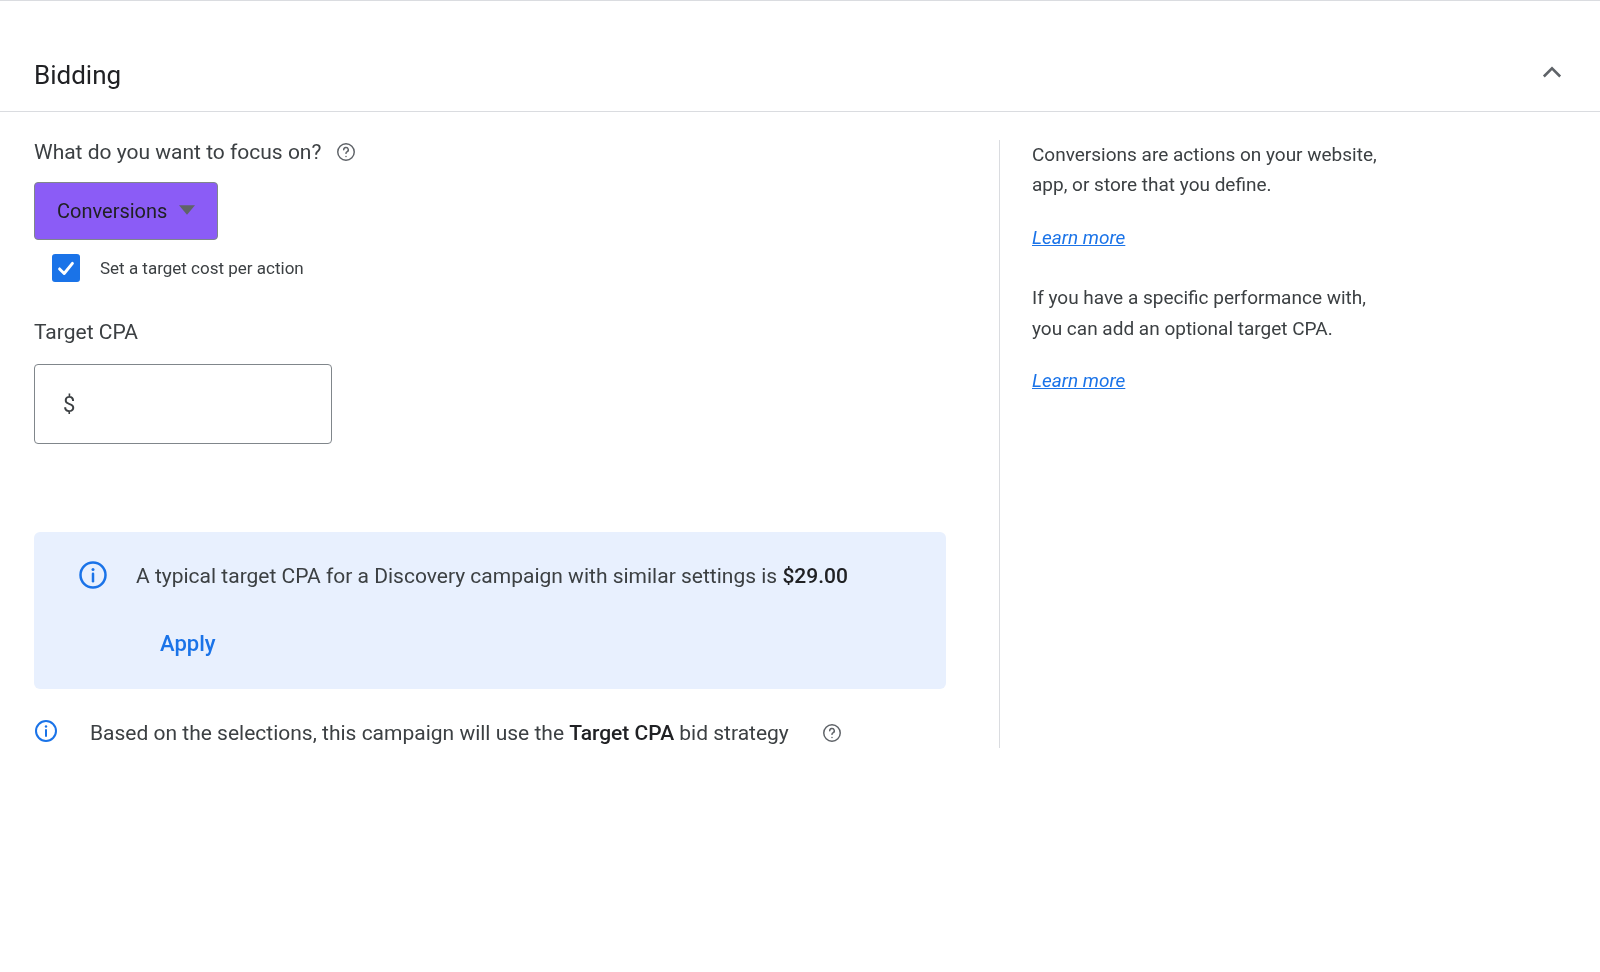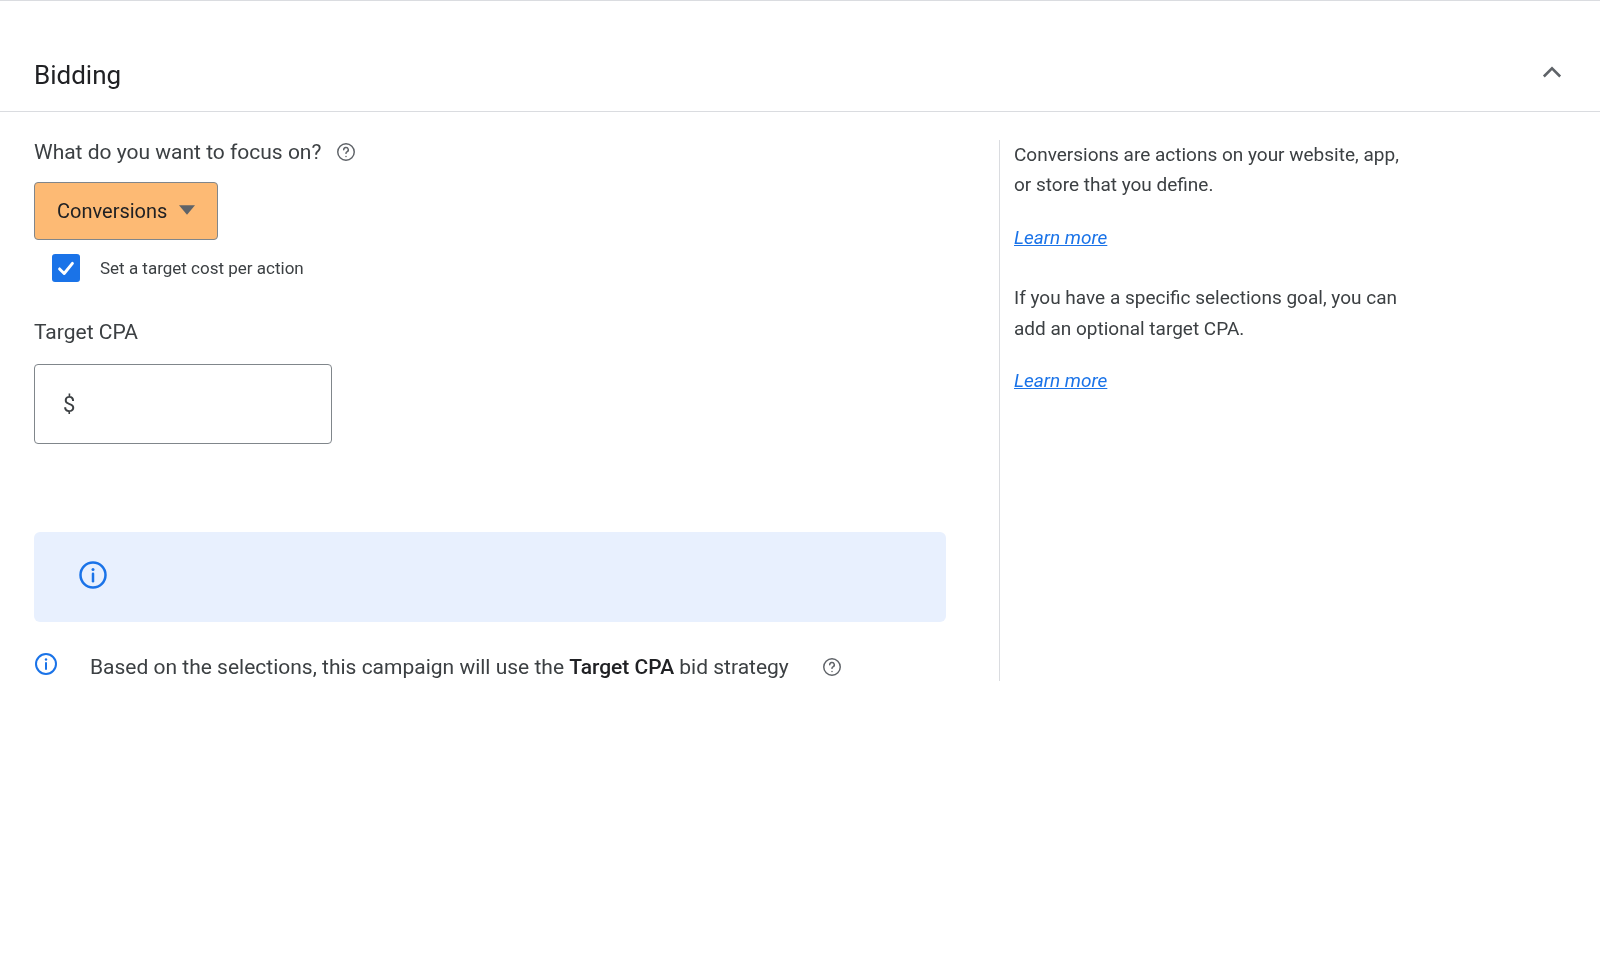--- a/index.html
+++ b/index.html
@@ -22,21 +22,21 @@
   .panel-title { font-size: 26px; font-weight: 400; color: #202124; }
   .chevron-up svg { width: 28px; height: 28px; }
   .panel-body {
     display: flex;
     padding: 28px 34px 0 34px;
   }
   .left-col { flex: 1; max-width: 945px; }
   .right-col {
     width: 400px;
     border-left: 1px solid #dadce0;
-    padding-left: 14px;
+    padding-left: 32px;
     font-size: 19px;
     line-height: 1.6;
     color: #3c4043;
     margin-left: 20px;
   }
   .focus-row { display: flex; align-items: center; gap: 14px; margin-bottom: 18px; }
   .focus-label { font-size: 21px; color: #3c4043; }
   .help-icon {
     display: inline-flex;
     align-items: center;
@@ -48,21 +48,21 @@
   .dropdown {
     display: inline-flex;
     align-items: center;
     gap: 12px;
     border: 1px solid #80868b;
     border-radius: 4px;
     padding: 16px 22px;
     font-size: 20px;
     color: #202124;
     cursor: pointer;
-    background: #fdba74;
+    background: #8b5cf6;
     margin-bottom: 14px;
   }
   .dropdown .caret svg { width: 16px; height: 16px; }
   .helper-text { font-size: 19px; color: #5f6368; margin-bottom: 34px; }
   .checkbox-row { display: flex; align-items: center; gap: 20px; margin-left: 18px; margin-bottom: 38px; }
   .checkbox {
     width: 28px; height: 28px; background: #1a73e8;
     border-radius: 3px;
     display: flex; align-items: center; justify-content: center;
     cursor: pointer;
@@ -170,20 +170,24 @@
       </div>
 
       <div class="info-box">
         <div class="info-icon">
           <svg viewBox="0 0 24 24" fill="none" stroke="#1a73e8" stroke-width="2">
             <circle cx="12" cy="12" r="10"></circle>
             <line x1="12" y1="11" x2="12" y2="17" stroke-linecap="round"></line>
             <circle cx="12" cy="7.5" r="1.2" fill="#1a73e8" stroke="none"></circle>
           </svg>
         </div>
+        <div class="info-text">
+          <span>A typical target CPA for a Discovery campaign with similar settings is </span><span class="bold">$29.00</span>
+          <div class="apply-btn">Apply</div>
+        </div>
       </div>
 
       <div class="summary-row">
         <span class="info-icon-sm">
           <svg viewBox="0 0 24 24" fill="none" stroke="#1a73e8" stroke-width="2">
             <circle cx="12" cy="12" r="10"></circle>
             <line x1="12" y1="11" x2="12" y2="17" stroke-linecap="round"></line>
             <circle cx="12" cy="7.5" r="1.2" fill="#1a73e8" stroke="none"></circle>
           </svg>
         </span>
@@ -197,17 +201,17 @@
             <circle cx="12" cy="17" r="0.8" fill="#5f6368" stroke="none"></circle>
           </svg>
         </span>
       </div>
 
     </div>
 
     <div class="right-col">
       <p>Conversions are actions on your website, app, or store that you define.</p>
       <a class="link">Learn more</a>
-      <p>If you have a specific selections goal, you can add an optional target CPA.</p>
+      <p>If you have a specific performance with, you can add an optional target CPA.</p>
       <a class="link">Learn more</a>
     </div>
   </div>
 </div>
 
 </body></html>

